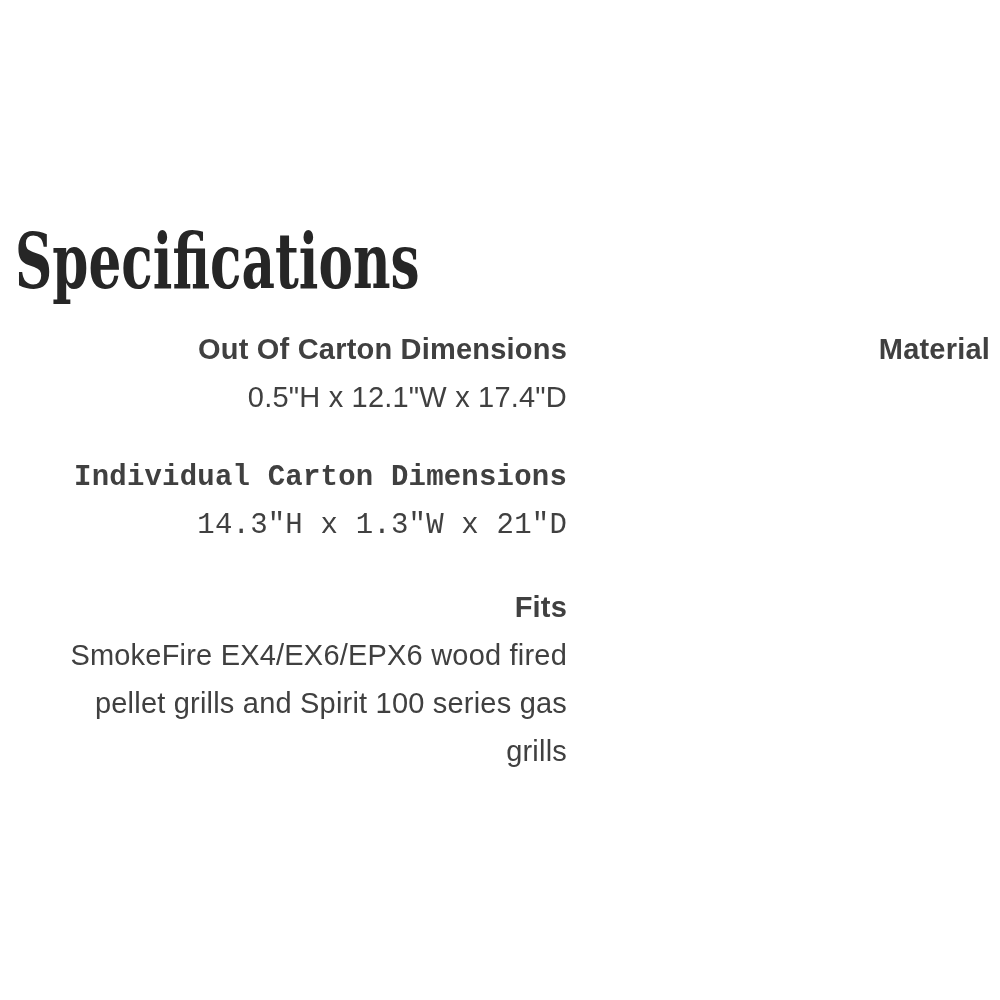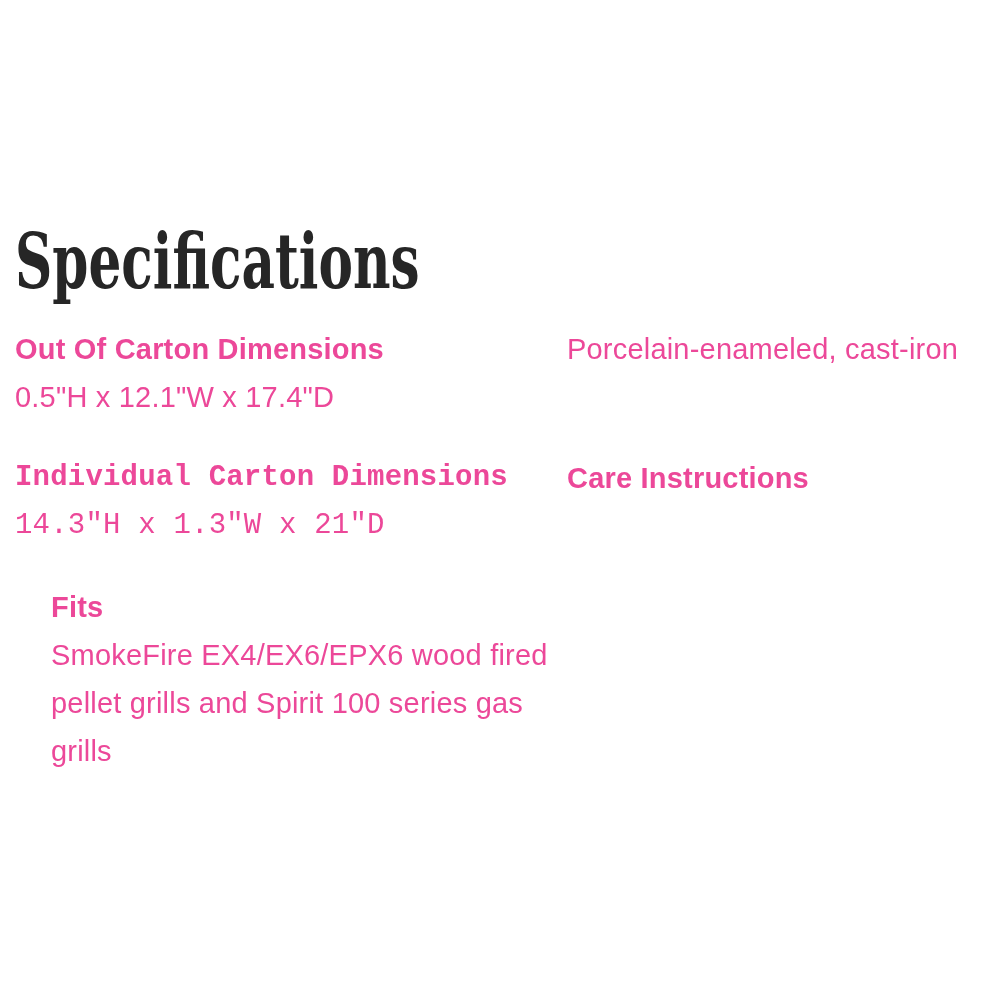--- a/index.html
+++ b/index.html
@@ -41,21 +41,22 @@
     margin-top: 25px;
     display: grid;
     grid-template-columns: 552px auto;
     grid-auto-rows: min-content;
     row-gap: 33px;
     column-gap: 0;
   }
   .spec-item {
     font-size: 29px;
     line-height: 48px;
-    color: #ec4899;
+    color: #404040;
+    text-align: right;
   }
   .spec-label {
     font-weight: 700;
     letter-spacing: 0.2px;
   }
   .spec-value {
     font-weight: 400;
     letter-spacing: 0.2px;
   }
   .c1r1 { grid-column: 1; grid-row: 1; }
@@ -74,30 +75,29 @@
     <h1 class="heading">Specifications</h1>
 
     <div class="spec-grid">
 
       <div class="spec-item c1r1">
         <div class="spec-label">Out Of Carton Dimensions</div>
         <div class="spec-value">0.5"H x 12.1"W x 17.4"D</div>
       </div>
 
       <div class="spec-item c2r1">
-        <div class="spec-value">Porcelain-enameled, cast-iron</div>
+        <div class="spec-label">Material</div>
       </div>
 
       <div class="spec-item c1r2">
         <div class="spec-label">Individual Carton Dimensions</div>
         <div class="spec-value">14.3"H x 1.3"W x 21"D</div>
       </div>
 
       <div class="spec-item c2r2">
-        <div class="spec-label">Care Instructions</div>
       </div>
 
       <div class="spec-item c1r3">
         <div class="spec-label">Fits</div>
         <div class="spec-value">SmokeFire EX4/EX6/EPX6 wood fired pellet grills and Spirit 100 series gas grills</div>
       </div>
 
     </div>
   </div>
 </div>

